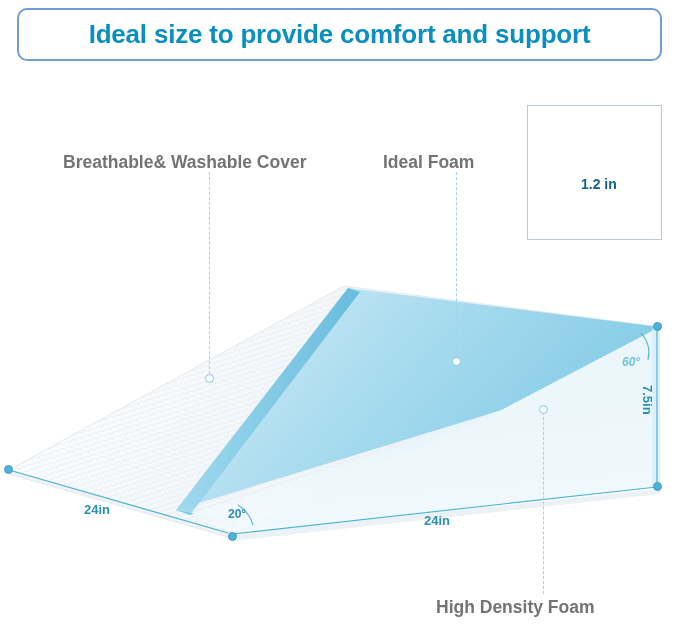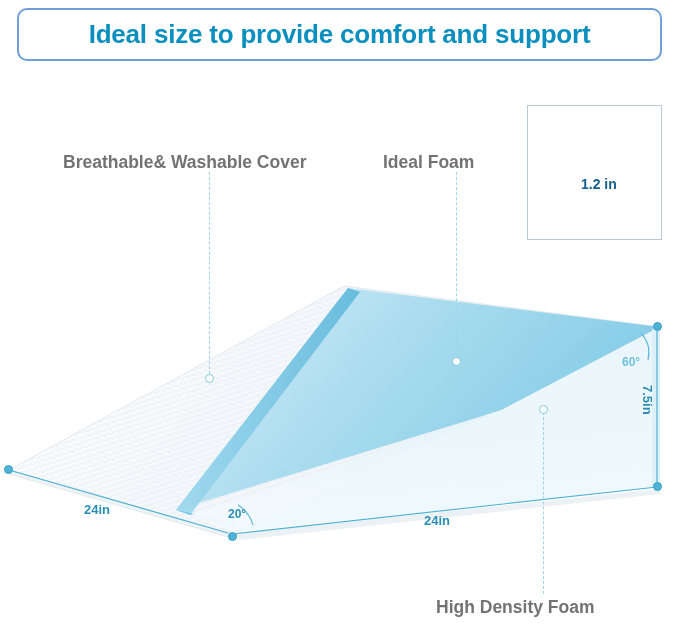--- a/index.html
+++ b/index.html
@@ -65,21 +65,21 @@
   }
   .dim.left-24 { left: 84px; top: 502px; }
   .dim.bottom-24 { left: 424px; top: 513px; }
   .dim.right-75 {
     left: 655px;
     top: 385px;
     transform: rotate(90deg);
     transform-origin: left top;
   }
   .dim.angle30 { left: 228px; top: 507px; font-size: 12px; }
-  .dim.angle60 { left: 622px; top: 355px; font-size: 12px; color: #6fc3e0; }
+  .dim.angle60 { left: 622px; top: 355px; font-size: 12px; color: #6fc3e0; font-style: italic; }
 
   
   .inset {
     position: absolute;
     left: 527px;
     top: 105px;
     width: 135px;
     height: 135px;
     border: 1px solid #b9c9d6;
     background: #ffffff;

